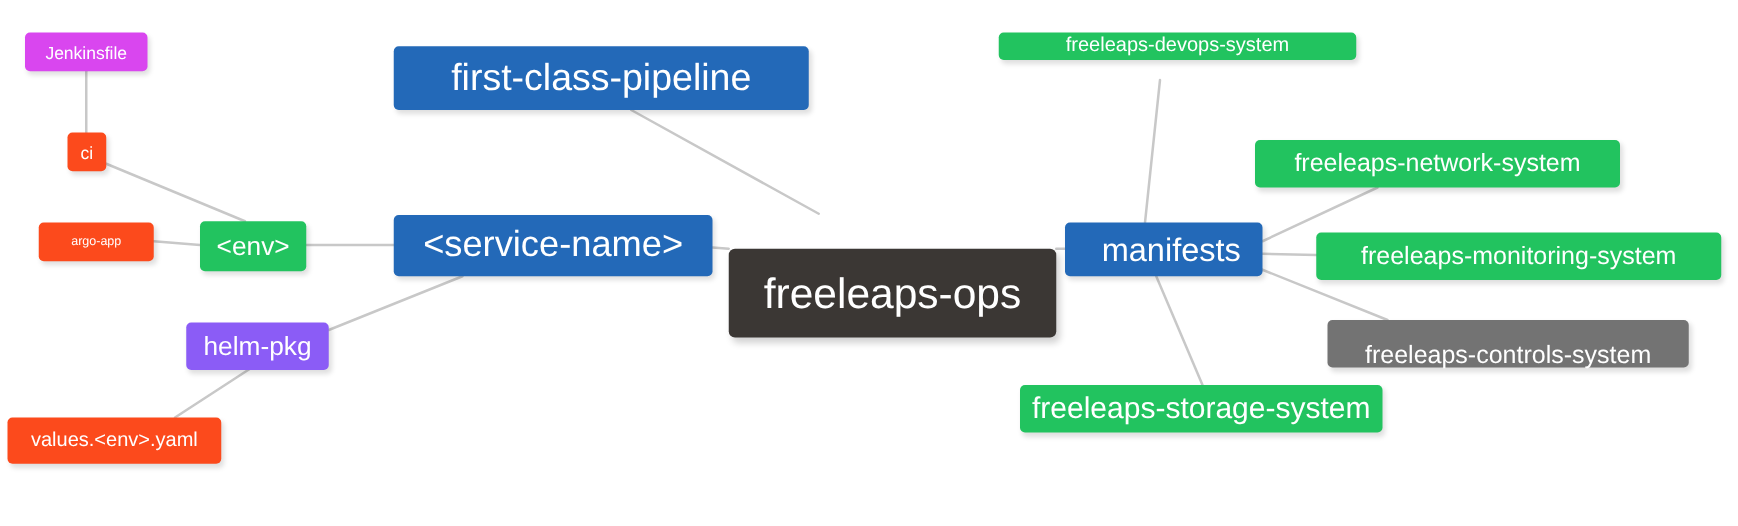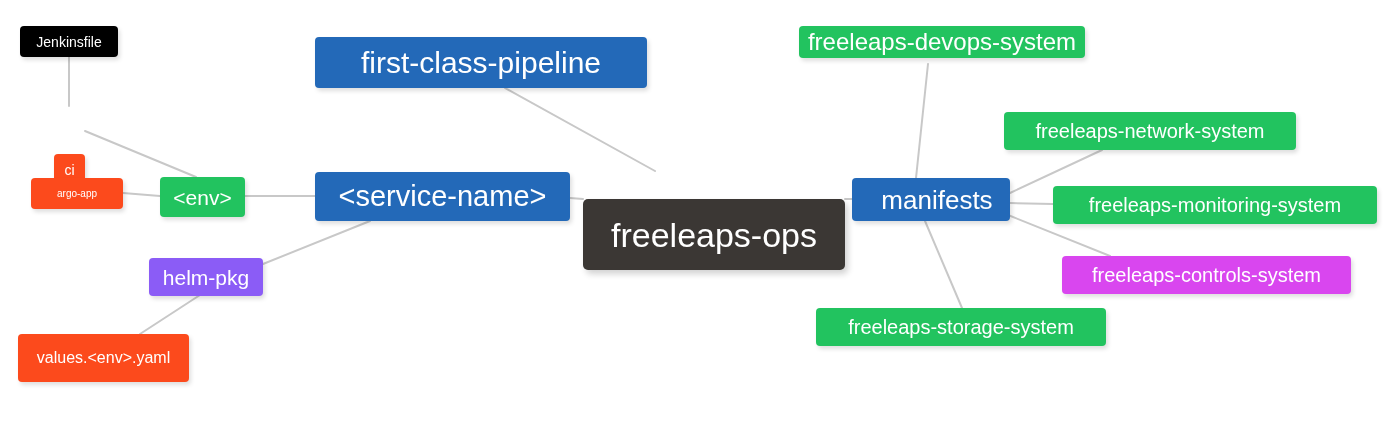--- a/index.html
+++ b/index.html
@@ -66,59 +66,59 @@
       <line x1="570" y1="198" x2="583" y2="199" stroke="#c8c8c8" stroke-width="2" stroke-linecap="round"></line>
       <line x1="505" y1="88" x2="655" y2="171" stroke="#c8c8c8" stroke-width="2" stroke-linecap="round"></line>
       <line x1="845" y1="199" x2="852" y2="199" stroke="#c8c8c8" stroke-width="2" stroke-linecap="round"></line>
       <line x1="916" y1="178" x2="928" y2="64" stroke="#c8c8c8" stroke-width="2" stroke-linecap="round"></line>
       <line x1="1010" y1="193" x2="1102" y2="150" stroke="#c8c8c8" stroke-width="2" stroke-linecap="round"></line>
       <line x1="1010" y1="203" x2="1053" y2="204" stroke="#c8c8c8" stroke-width="2" stroke-linecap="round"></line>
       <line x1="1008" y1="215" x2="1110" y2="256" stroke="#c8c8c8" stroke-width="2" stroke-linecap="round"></line>
       <line x1="925" y1="221" x2="962" y2="308" stroke="#c8c8c8" stroke-width="2" stroke-linecap="round"></line>
     </svg>
   <div id="node-layer">
-      <div class="node" style="left: 20px; top: 26px; width: 98px; height: 31px; background: #000000; font-size: 14px;">
+      <div class="node" style="left: 20px; top: 26px; width: 98px; height: 31px; background: #d946ef; font-size: 14px;">
         <span class="lbl">Jenkinsfile</span>
       </div>
-      <div class="node" style="left: 54px; top: 106px; width: 31px; height: 31px; background: rgb(252, 74, 28); font-size: 14px; margin-top: 48px;">
+      <div class="node" style="left: 54px; top: 106px; width: 31px; height: 31px; background: rgb(252, 74, 28); font-size: 14px;">
         <span class="lbl">ci</span>
       </div>
       <div class="node" style="left: 31px; top: 178px; width: 92px; height: 31px; background: rgb(252, 74, 28); font-size: 10px;">
         <span class="lbl">argo-app</span>
       </div>
       <div class="node" style="left: 160px; top: 177px; width: 85px; height: 40px; background: rgb(34, 195, 95); font-size: 21px;">
         <span class="lbl">&lt;env&gt;</span>
       </div>
       <div class="node" style="left: 149px; top: 258px; width: 114px; height: 38px; background: #8b5cf6; font-size: 21px;">
         <span class="lbl">helm-pkg</span>
       </div>
-      <div class="node" style="left: 18px; top: 334px; width: 171px; height: 48px; background: rgb(252, 74, 28); font-size: 16px;">
+      <div class="node" style="left: 6px; top: 334px; width: 171px; height: 37px; background: rgb(252, 74, 28); font-size: 16px;">
         <span class="lbl">values.&lt;env&gt;.yaml</span>
       </div>
       <div class="node" style="left: 315px; top: 37px; width: 332px; height: 51px; background: rgb(35, 105, 184); font-size: 30px;">
         <span class="lbl">first-class-pipeline</span>
       </div>
       <div class="node" style="left: 315px; top: 172px; width: 255px; height: 49px; background: rgb(35, 105, 184); font-size: 29px;">
         <span class="lbl">&lt;service-name&gt;</span>
       </div>
       <div class="node root" style="left: 583px; top: 171px; width: 262px; height: 71px; background: rgb(59, 55, 52); font-size: 34px;">
         <span class="lbl">freeleaps-ops</span>
       </div>
       <div class="node" style="left: 852px; top: 178px; width: 158px; height: 43px; background: rgb(35, 105, 184); font-size: 26px; padding-left: 12px;">
         <span class="lbl">manifests</span>
       </div>
-      <div class="node" style="left: 799px; top: 26px; width: 286px; height: 32px; background: rgb(34, 195, 95); font-size: 24px;">
+      <div class="node" style="left: 799px; top: 26px; width: 286px; height: 22px; background: rgb(34, 195, 95); font-size: 16px;">
         <span class="lbl">freeleaps-devops-system</span>
       </div>
       <div class="node" style="left: 1004px; top: 112px; width: 292px; height: 38px; background: rgb(34, 195, 95); font-size: 20px;">
         <span class="lbl">freeleaps-network-system</span>
       </div>
       <div class="node" style="left: 1053px; top: 186px; width: 324px; height: 38px; background: rgb(34, 195, 95); font-size: 20px;">
         <span class="lbl">freeleaps-monitoring-system</span>
       </div>
-      <div class="node" style="left: 1062px; top: 256px; width: 289px; height: 38px; background: #d946ef; font-size: 20px;">
+      <div class="node" style="left: 1062px; top: 256px; width: 289px; height: 38px; background: #737373; font-size: 20px; align-items: flex-end;">
         <span class="lbl">freeleaps-controls-system</span>
       </div>
-      <div class="node" style="left: 816px; top: 308px; width: 290px; height: 38px; background: rgb(34, 195, 95); font-size: 20px;">
+      <div class="node" style="left: 816px; top: 308px; width: 290px; height: 38px; background: rgb(34, 195, 95); font-size: 24px;">
         <span class="lbl">freeleaps-storage-system</span>
       </div>
     </div>
 </div>
 
 </body></html>

